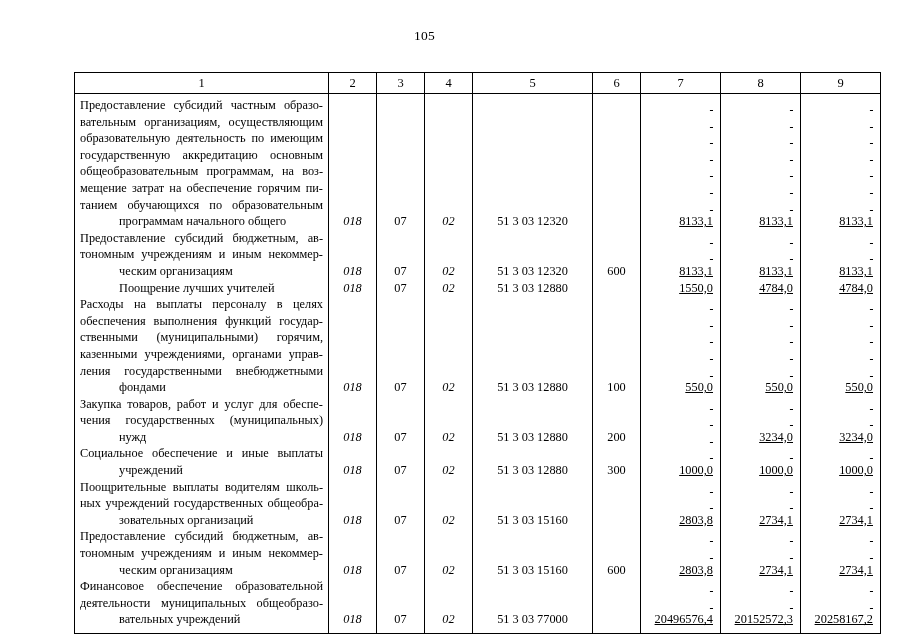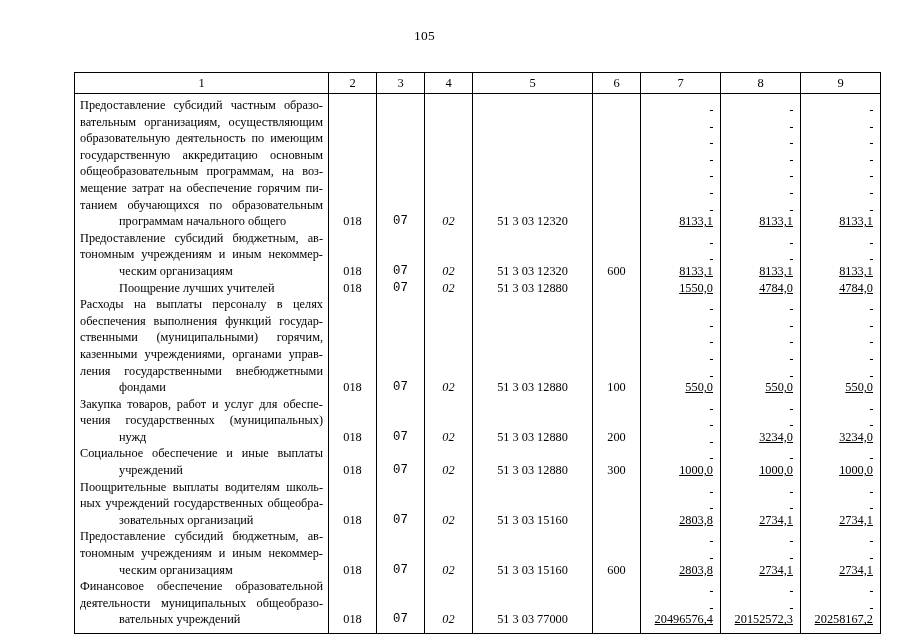--- a/index.html
+++ b/index.html
@@ -53,22 +53,22 @@
     text-align: center;
     height: 20px;
     line-height: 20px;
     font-size: 12.5px;
   }
   
   td.c1 {
     width: 254px;
     padding: 2px 4px 2px 5px;
   }
-  td.c2 { width: 48px; }
-  td.c3 { width: 48px; font-family: Liberation Mono, monospace; }
+  td.c2 { width: 48px; font-style: italic; }
+  td.c3 { width: 48px; }
   td.c4 { width: 48px; font-style: italic; }
   td.c5 { width: 120px; }
   td.c6 { width: 48px; }
   td.c7 { width: 80px; }
   td.c8 { width: 80px; }
   td.c9 { width: 80px; }
 
   .cellblock {
     padding: 3px 5px 5px 5px;
   }

